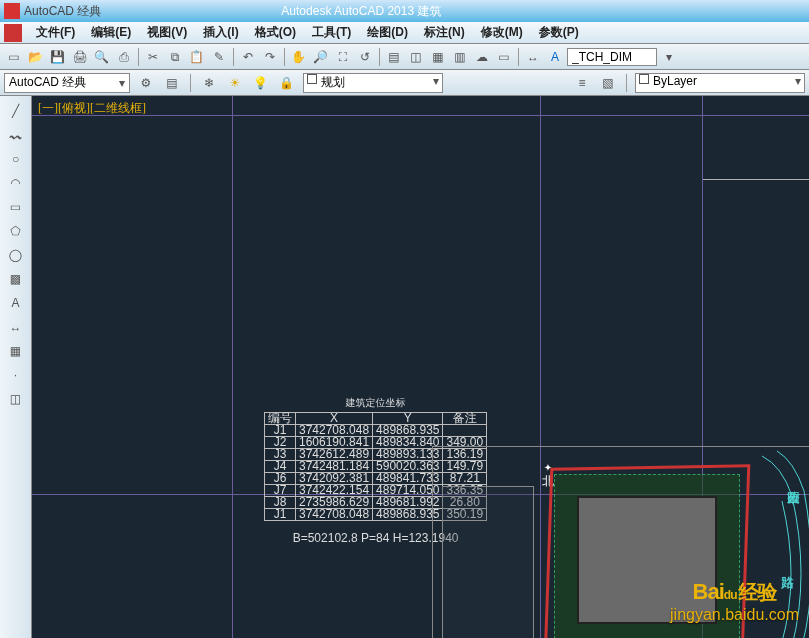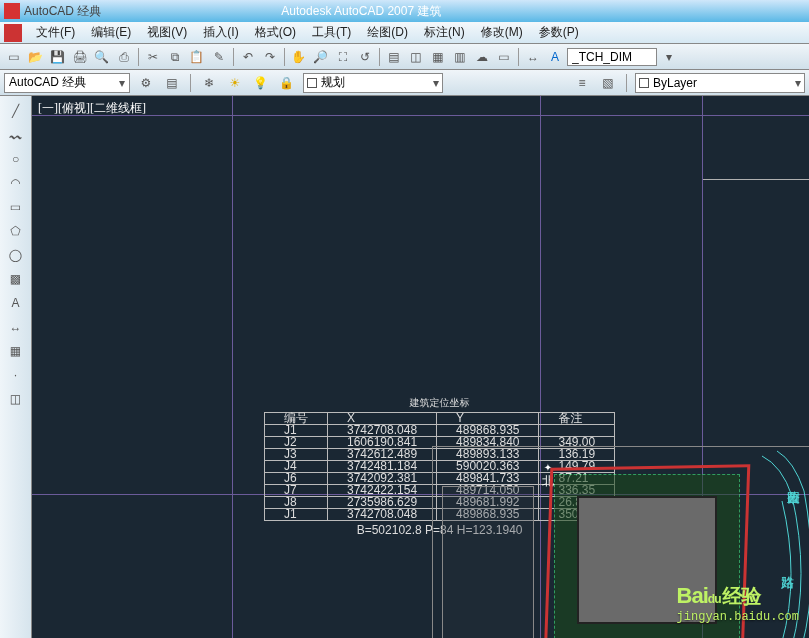--- a/index.html
+++ b/index.html
@@ -5,73 +5,73 @@
     * { margin: 0; padding: 0; box-sizing: border-box; font-family: "Microsoft YaHei", sans-serif; font-size: 12px; }
     body { width: 809px; height: 638px; background: #1a2733; overflow: hidden; position: relative; }
     
     .title-bar { height: 22px; background: linear-gradient(to bottom, #cfe7fa, #5ab8e6); display: flex; align-items: center; padding: 0 4px; font-size: 11px; color: #333; }
     .title-bar .icon { width: 16px; height: 16px; background: #d63232; margin-right: 4px; }
     .title-bar .title-text { color: #444; }
     .title-bar .app-title { margin-left: 180px; color: #fff; }
     
     .menu-bar { height: 22px; background: linear-gradient(to bottom, #f4f8fb, #d6e8f3); display: flex; align-items: center; padding-left: 4px; border-bottom: 1px solid #888; }
     .menu-bar .app-icon { width: 18px; height: 18px; background: #c33; margin-right: 6px; }
-    .menu-item { padding: 2px 8px; cursor: pointer; color: #222; }
+    .menu-item { padding: 2px 8px; cursor: pointer; color: #222; font-weight: bold; }
     
     .toolbar { height: 26px; background: linear-gradient(to bottom, #f0f5f9, #d0e0ea); display: flex; align-items: center; padding: 0 4px; gap: 2px; border-bottom: 1px solid #888; }
     .tb-btn { width: 20px; height: 20px; display: flex; align-items: center; justify-content: center; cursor: pointer; color: #555; }
     .tb-sep { width: 1px; height: 18px; background: #999; margin: 0 2px; }
     
     .ws-input { border: 1px solid #888; background: #fff; padding: 1px 4px; height: 18px; width: 90px; }
     
     .toolbar2 { height: 26px; background: linear-gradient(to bottom, #f0f5f9, #d0e0ea); display: flex; align-items: center; padding: 0 4px; gap: 6px; border-bottom: 1px solid #888; }
     .ws-dropdown { display: flex; align-items: center; background: #fff; border: 1px solid #888; height: 20px; }
     .ws-dropdown input { border: none; background: transparent; padding: 0 4px; width: 110px; }
     .ws-dropdown .dd-arrow { width: 14px; text-align: center; color: #555; cursor: pointer; }
-    .layer-combo { display: flex; align-items: center; border: 1px solid #888; background: #fff; height: 20px; width: 140px; padding: 0 3px; }
+    .layer-combo { display: flex; align-items: flex-start; border: 1px solid #888; background: #fff; height: 20px; width: 140px; padding: 0 3px; }
     .layer-combo .dd-arrow { margin-left: auto; color: #555; cursor: pointer; }
     
     .canvas-area { position: absolute; top: 96px; left: 32px; right: 0; bottom: 0; background: #1a2733; }
     .left-toolbar { position: absolute; top: 96px; left: 0; width: 32px; bottom: 0; background: linear-gradient(to right, #eff5f9, #d6e4ed); display: flex; flex-direction: column; align-items: center; padding-top: 4px; gap: 2px; border-right: 1px solid #888; }
     .lt-btn { width: 22px; height: 22px; display: flex; align-items: center; justify-content: center; cursor: pointer; color: #555; }
     
-    .view-label { position: absolute; top: 4px; left: 6px; color: #ffffff; font-family: "SimSun", serif; font-size: 12px; }
+    .view-label { position: absolute; top: 4px; left: 6px; color: #eab308; font-family: "SimSun", serif; font-size: 12px; }
     
     .guide-h { position: absolute; left: 0; right: 0; height: 1px; background: #6b5b9a; }
     .guide-v { position: absolute; top: 0; bottom: 0; width: 1px; background: #6b5b9a; }
     
     .ref-box { position: absolute; top: 14px; right: -1px; width: 108px; height: 70px; border: 1px solid #b0b0b0; border-right: none; border-top: none; background: transparent; }
     
     .coord-table { position: absolute; top: 300px; left: 232px; color: #ddd; font-family: "SimSun", serif; font-size: 9px; }
     .coord-table .tbl-title { text-align: center; margin-bottom: 2px; font-size: 10px; }
     .coord-table table { border-collapse: collapse; }
-    .coord-table td { border: 1px solid #bbb; padding: 0 19px; height: 11px; line-height: 11px; text-align: left; white-space: nowrap; }
-    .coord-table .tbl-foot { text-align: center; margin-top: 2px; }
+    .coord-table td { border: 1px solid #bbb; padding: 0 3px; height: 11px; line-height: 11px; text-align: center; white-space: nowrap; }
+    .coord-table .tbl-foot { text-align: center; margin-top: 10px; }
     
     .site-plan { position: absolute; top: 350px; left: 400px; width: 390px; height: 280px; }
     .sp-border { position: absolute; inset: 0; border: 1px solid #888; }
     .sp-red { position: absolute; border: 3px solid #c33; }
     .sp-bldg { position: absolute; background: #6a6a6a; border: 2px solid #222; }
     .sp-green { position: absolute; background: #1b4a1b; border: 1px dashed #4f8; opacity: 0.55; }
     .sp-title-block { position: absolute; left: 10px; top: 40px; width: 92px; height: 155px; border: 1px solid #888; background: rgba(40,50,60,0.3); }
     .sp-label { position: absolute; color: #4fd4d4; font-family: "SimSun", serif; font-size: 13px; writing-mode: vertical-rl; }
     .sp-north { position: absolute; top: 16px; left: 110px; color: #fff; font-size: 10px; text-align: center; }
     
-    .watermark { position: absolute; right: 10px; bottom: 14px; color: #bef264; text-align: left; z-index: 50; }
+    .watermark { position: absolute; right: 10px; bottom: 14px; color: #eab308; text-align: center; z-index: 50; }
     .watermark .wm-brand { font-size: 22px; font-weight: bold; letter-spacing: -1px; }
     .watermark .wm-brand span { font-family: serif; }
-    .watermark .wm-url { font-size: 12px; text-shadow: 0 1px 2px rgba(0,0,0,0.6); font-family: Liberation Mono, monospace; }
+    .watermark .wm-url { font-size: 16px; text-shadow: 0 1px 2px rgba(0,0,0,0.6); }
   </style>
 </head>
 <body>
 
 <div class="title-bar">
   <div class="icon"></div>
   <span class="title-text">AutoCAD 经典</span>
-  <span class="app-title">Autodesk AutoCAD 2007  建筑</span>
+  <span class="app-title">Autodesk AutoCAD 2013  建筑</span>
 </div>
 
 <div class="menu-bar">
   <div class="app-icon"></div>
   <div class="menu-item">文件(F)</div>
   <div class="menu-item">编辑(E)</div>
   <div class="menu-item">视图(V)</div>
   <div class="menu-item">插入(I)</div>
   <div class="menu-item">格式(O)</div>
   <div class="menu-item">工具(T)</div>

